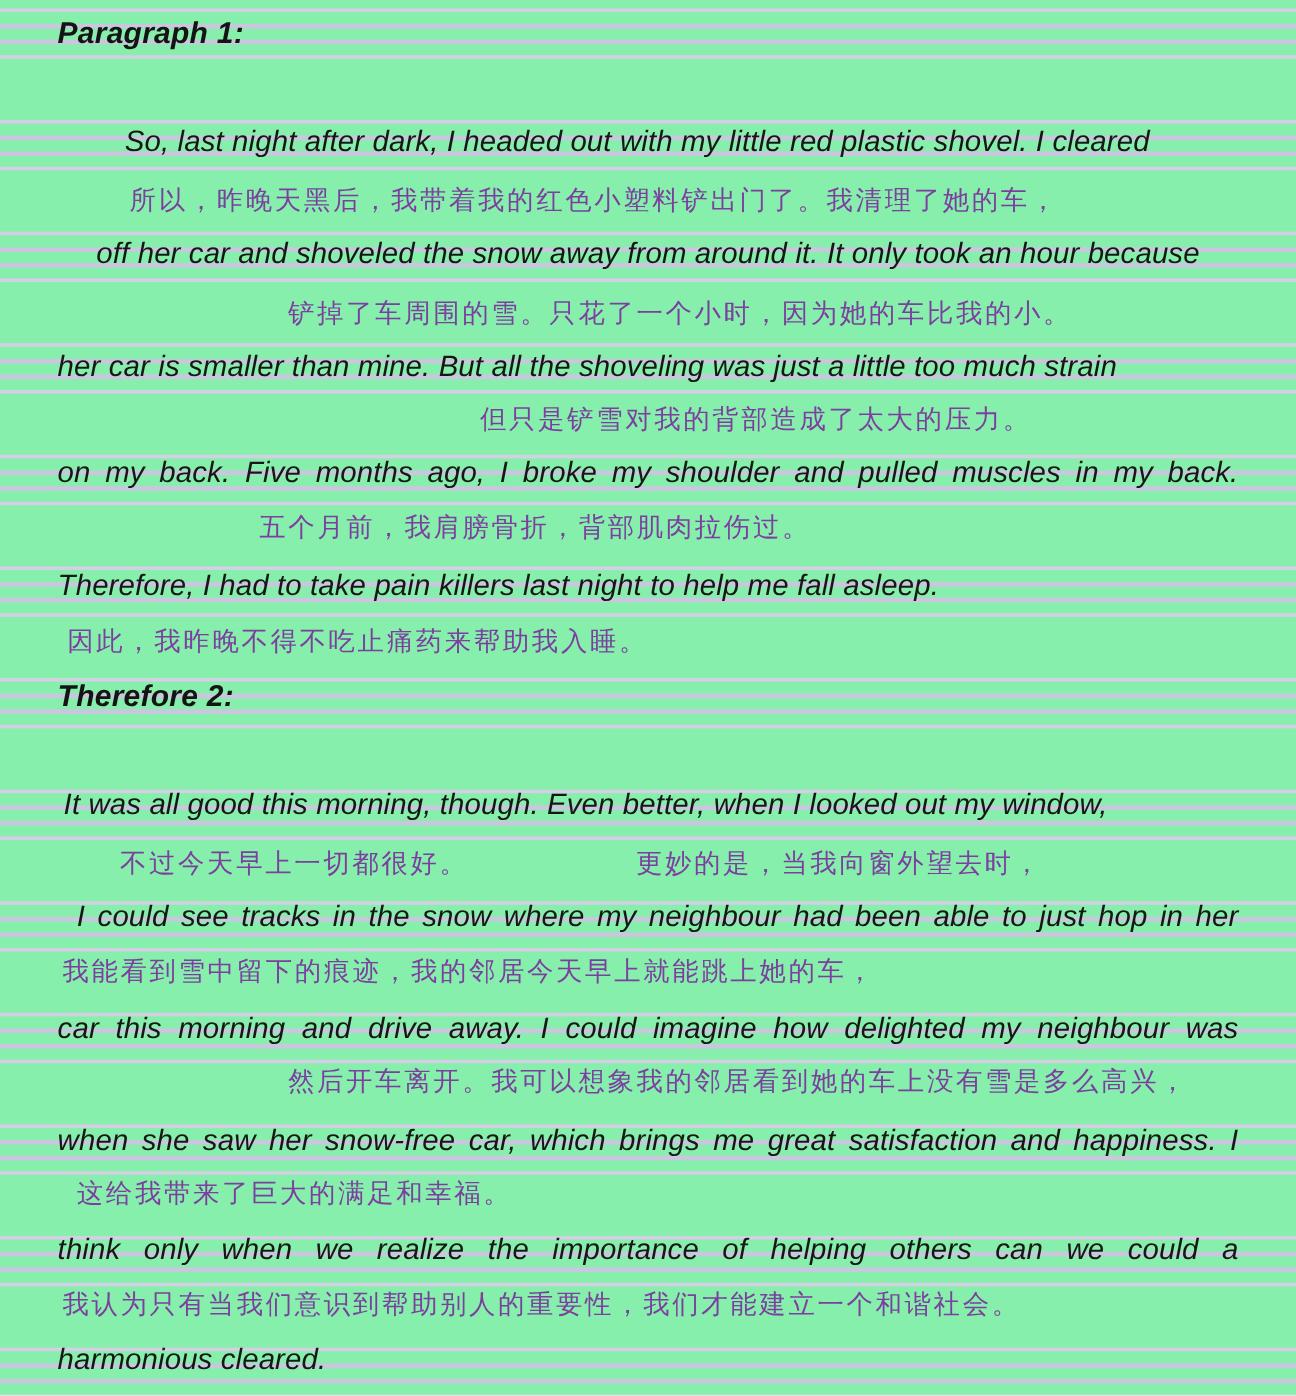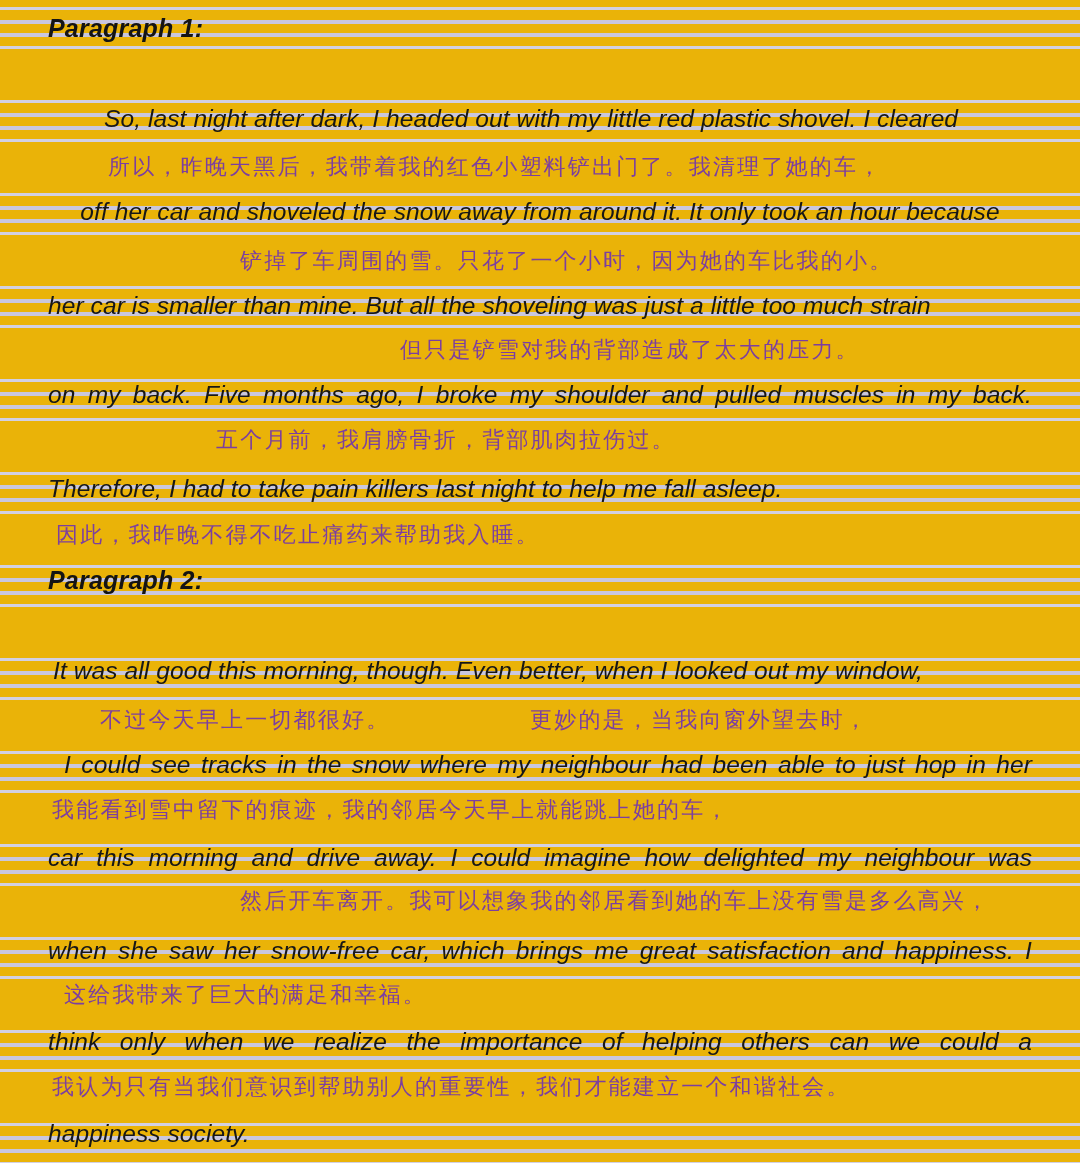--- a/index.html
+++ b/index.html
@@ -6,21 +6,21 @@
   html, body {
     margin: 0;
     padding: 0;
     background: #ffffff;
   }
 
   .page {
     position: relative;
     width: 1080px;
     height: 1163px;
-    background: #eab308;
+    background: #86efac;
     overflow: hidden;
     font-family: "Liberation Sans", sans-serif;
   }
 
   
   .rules {
     position: absolute;
     inset: 0;
     z-index: 0;
     pointer-events: none;
@@ -157,34 +157,34 @@
 
     <div class="line en" style="top:292px; padding-left:48px;">her car is smaller than mine. But all the shoveling was just a little too much strain</div>
     <div class="line zh" style="top:335px; padding-left:400px;">但只是铲雪对我的背部造成了太大的压力。</div>
 
     <div class="line en justify" style="top:381px; padding-left:48px; padding-right:48px;">on my back. Five months ago, I broke my shoulder and pulled muscles in my back.</div>
     <div class="line zh" style="top:425px; padding-left:216px;">五个月前，我肩膀骨折，背部肌肉拉伤过。</div>
 
     <div class="line en" style="top:475px; padding-left:48px;">Therefore, I had to take pain killers last night to help me fall asleep.</div>
     <div class="line zh" style="top:520px; padding-left:56px;">因此，我昨晚不得不吃止痛药来帮助我入睡。</div>
 
-    <div class="line heading indent-0" style="top:566px;">Paragraph 2:</div>
+    <div class="line heading indent-0" style="top:566px;">Therefore 2:</div>
 
     <div class="line en" style="top:657px; padding-left:53px;">It was all good this morning, though. Even better, when I looked out my window,</div>
     <div class="line zh" style="top:705px; padding-left:100px;">不过今天早上一切都很好。</div>
     <div class="line zh" style="top:705px; padding-left:530px;">更妙的是，当我向窗外望去时，</div>
 
     <div class="line en justify" style="top:751px; padding-left:64px; padding-right:48px;">I could see tracks in the snow where my neighbour had been able to just hop in her</div>
     <div class="line zh" style="top:795px; padding-left:52px;">我能看到雪中留下的痕迹，我的邻居今天早上就能跳上她的车，</div>
 
     <div class="line en justify" style="top:844px; padding-left:48px; padding-right:48px;">car this morning and drive away. I could imagine how delighted my neighbour was</div>
     <div class="line zh" style="top:886px; padding-left:240px;">然后开车离开。我可以想象我的邻居看到她的车上没有雪是多么高兴，</div>
 
     <div class="line en justify" style="top:937px; padding-left:48px; padding-right:48px;">when she saw her snow-free car, which brings me great satisfaction and happiness. I</div>
     <div class="line zh" style="top:980px; margin-left:16px;">这给我带来了巨大的满足和幸福。</div>
 
     <div class="line en justify" style="top:1028px; padding-left:48px; padding-right:48px;">think only when we realize the importance of helping others can we could a</div>
     <div class="line zh" style="top:1072px; padding-left:52px;">我认为只有当我们意识到帮助别人的重要性，我们才能建立一个和谐社会。</div>
 
-    <div class="line en" style="top:1120px; padding-left:48px;">happiness society.</div>
+    <div class="line en" style="top:1120px; padding-left:48px;">harmonious cleared.</div>
 
   </div>
 </div>
 
 </body></html>

